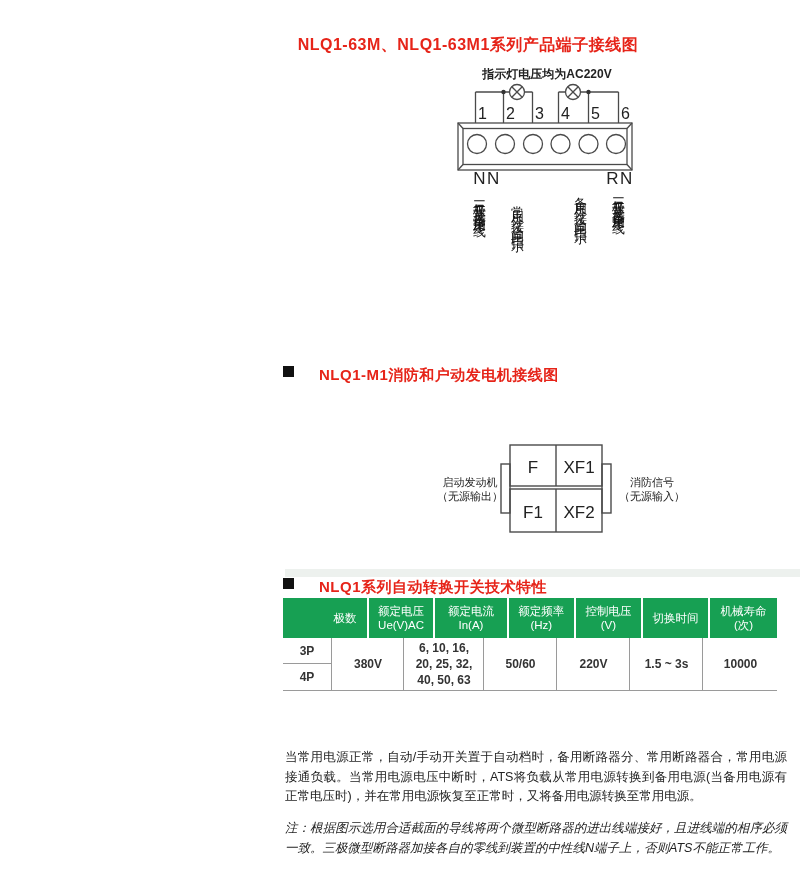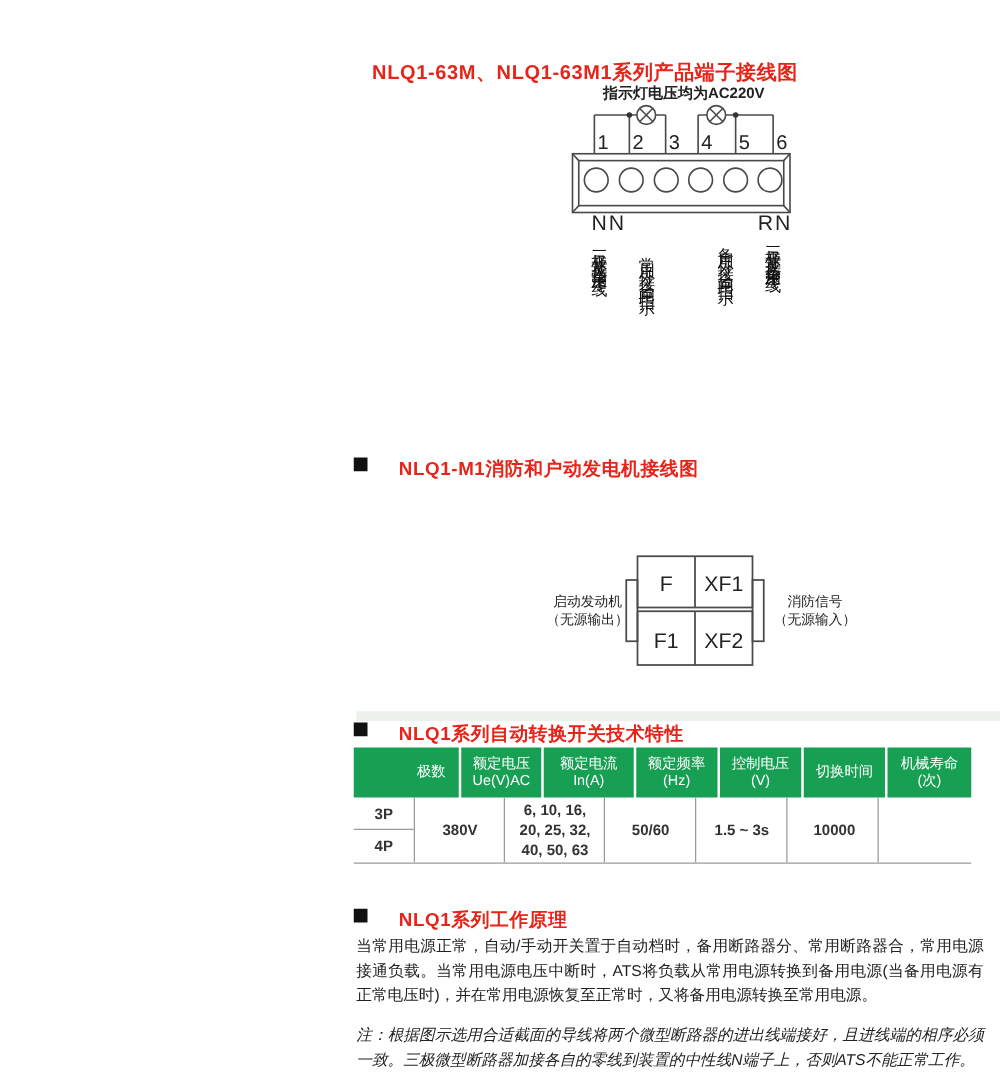--- a/index.html
+++ b/index.html
@@ -8,21 +8,21 @@
     --line:#9a9a9a;
     --band:#edf1ee;
     --ink:#1a1a1a;
   }
   html,body{margin:0;padding:0;background:#fff;}
   .page{
     position:relative;width:800px;height:870px;background:#ffffff;
     font-family:"Liberation Sans", sans-serif;overflow:hidden;color:var(--ink);
   }
   
-  .main-title{position:absolute;left:283px;top:48px;width:370px;text-align:center;
+  .main-title{position:absolute;left:283px;top:35px;width:370px;text-align:center;
     color:var(--red);font-weight:bold;font-size:16px;letter-spacing:.5px;}
   .lamp-note{position:absolute;left:452px;top:66px;width:190px;text-align:center;
     font-size:12px;font-weight:600;color:#222;}
   
   .term-svg{position:absolute;left:450px;top:80px;}
   .fire-svg{position:absolute;left:440px;top:440px;}
   svg text{font-family:"Liberation Sans", sans-serif;fill:#222;}
   
   .vlabel{position:absolute;writing-mode:vertical-rl;text-orientation:upright;
     font-size:13px;letter-spacing:3px;color:#111;line-height:13px;}
@@ -192,33 +192,30 @@
         <div class="pole top">3P</div>
         <div class="pole">4P</div>
       </div>
       <div class="bcell w2">380V</div>
       <div class="bcell w3">
         <span>6, 10, 16,</span>
         <span>20, 25, 32,</span>
         <span>40, 50, 63</span>
       </div>
       <div class="bcell w4">50/60</div>
+      <div class="bcell w5">220V</div>
       <div class="bcell w6">1.5 ~ 3s</div>
       <div class="bcell w7">10000</div>
       <div class="vsep" style="left:48px;"></div>
       <div class="vsep" style="left:120px;"></div>
       <div class="vsep" style="left:200px;"></div>
       <div class="vsep" style="left:273px;"></div>
       <div class="vsep" style="left:346px;"></div>
       <div class="vsep" style="left:419px;"></div>
     </div>
   </div>
 
-  <div class="sec" style="left:283px;top:727px;">
-    <span class="sq"></span>
-    <span class="t">NLQ1系列工作原理</span>
-  </div>
 
   <div class="para" style="top:748px;">当常用电源正常，自动/手动开关置于自动档时，备用断路器分、常用断路器合，常用电源接通负载。当常用电源电压中断时，ATS将负载从常用电源转换到备用电源(当备用电源有正常电压时)，并在常用电源恢复至正常时，又将备用电源转换至常用电源。</div>
 
   <div class="para" style="top:819px;font-style:italic;">注：根据图示选用合适截面的导线将两个微型断路器的进出线端接好，且进线端的相序必须一致。三极微型断路器加接各自的零线到装置的中性线N端子上，否则ATS不能正常工作。</div>
 
 </div>
 
 </body></html>

